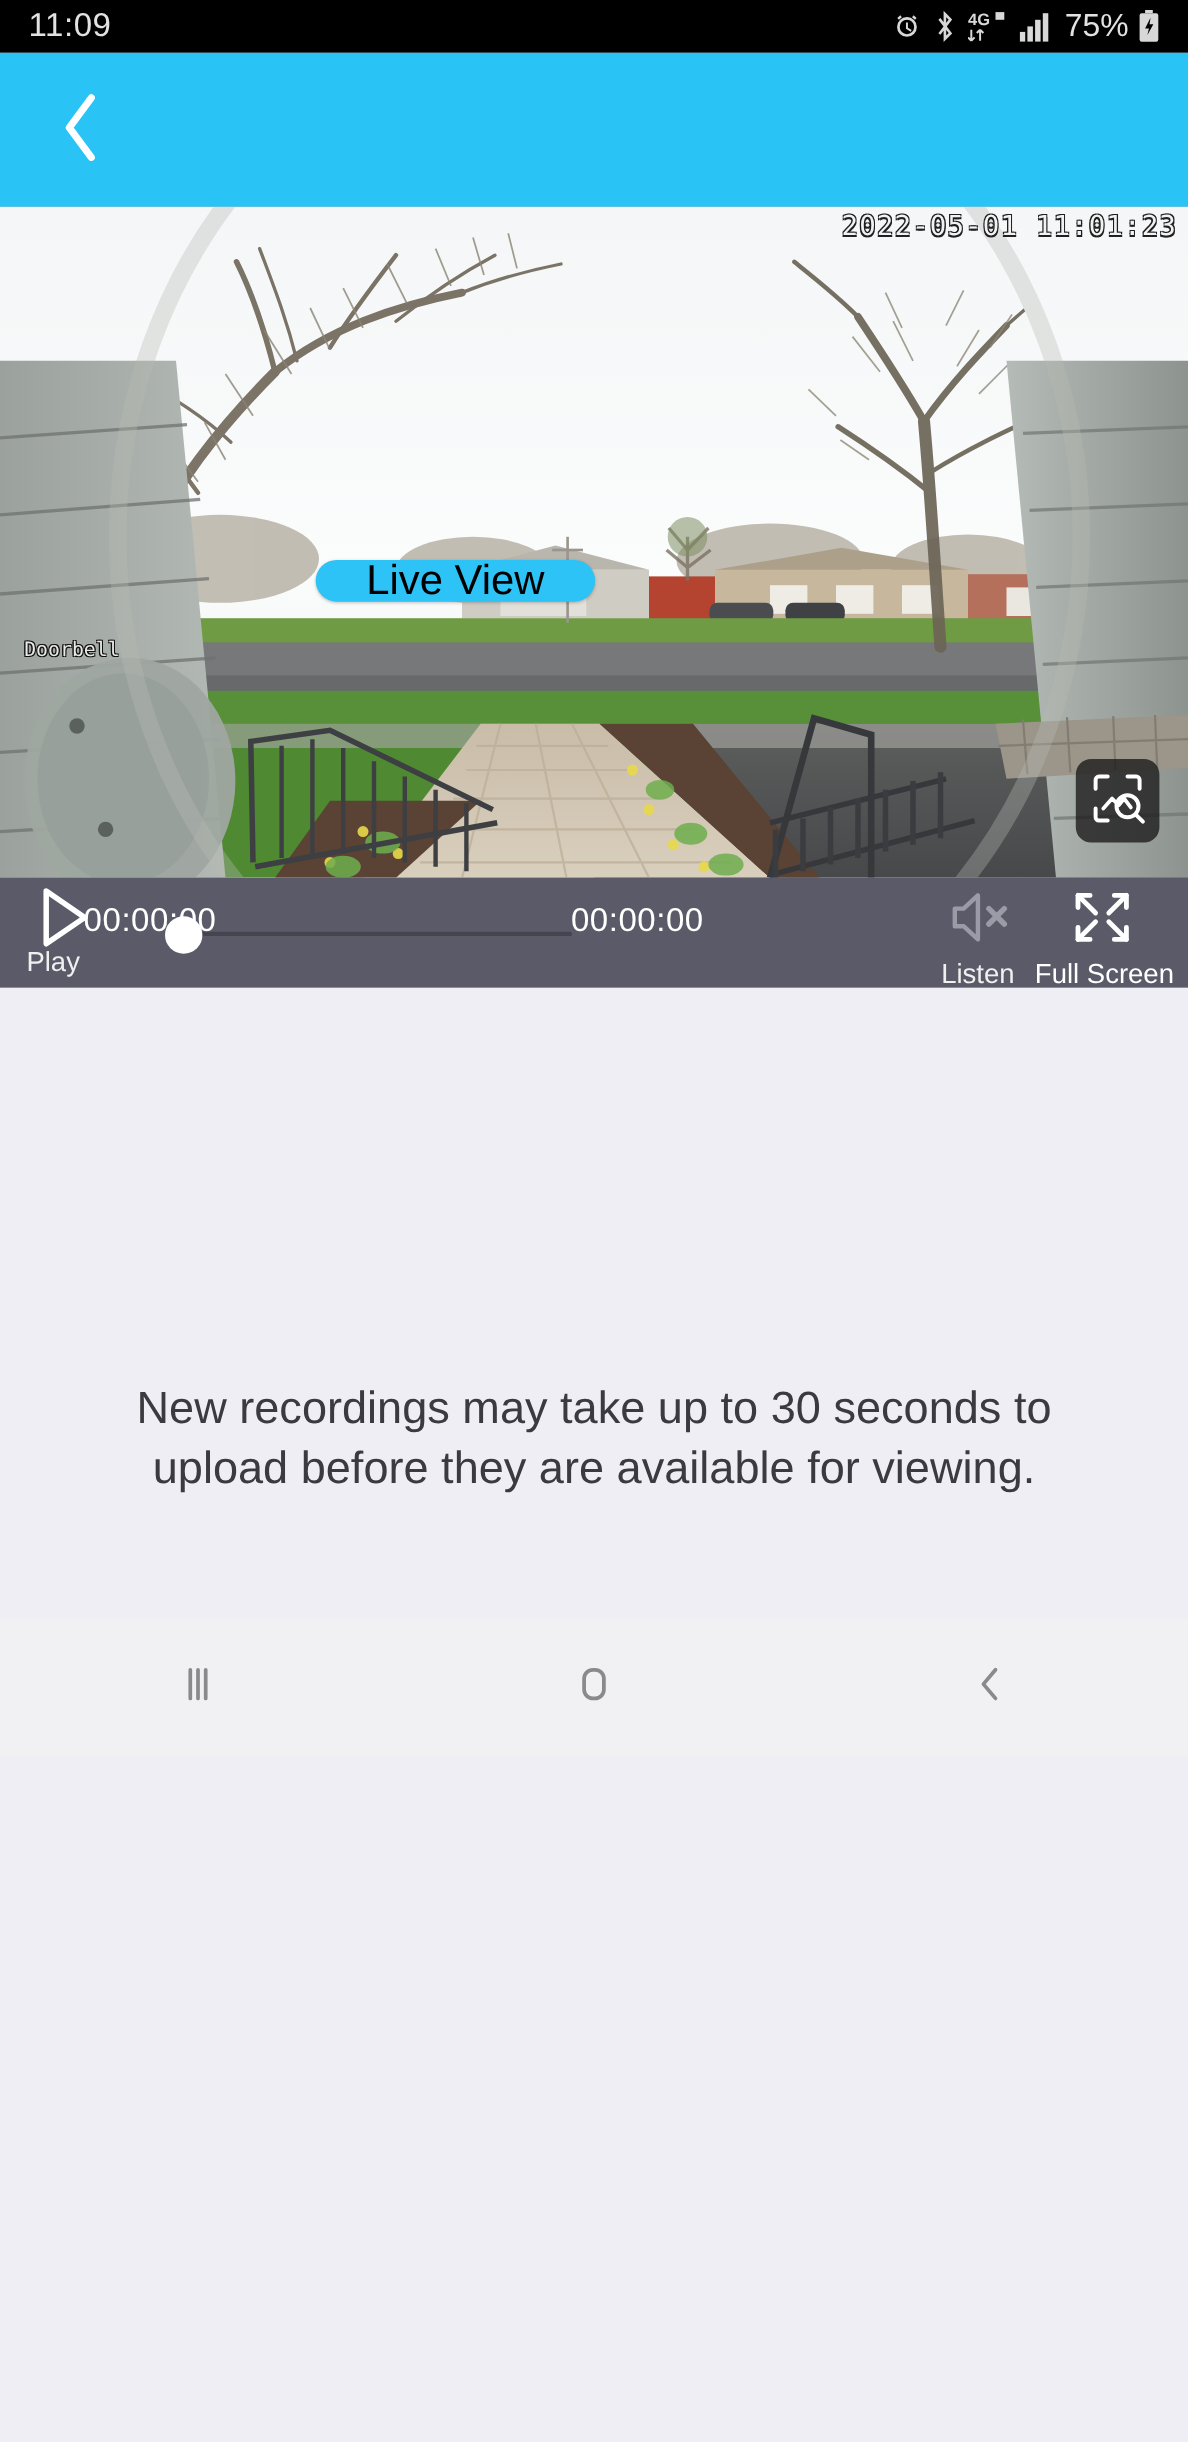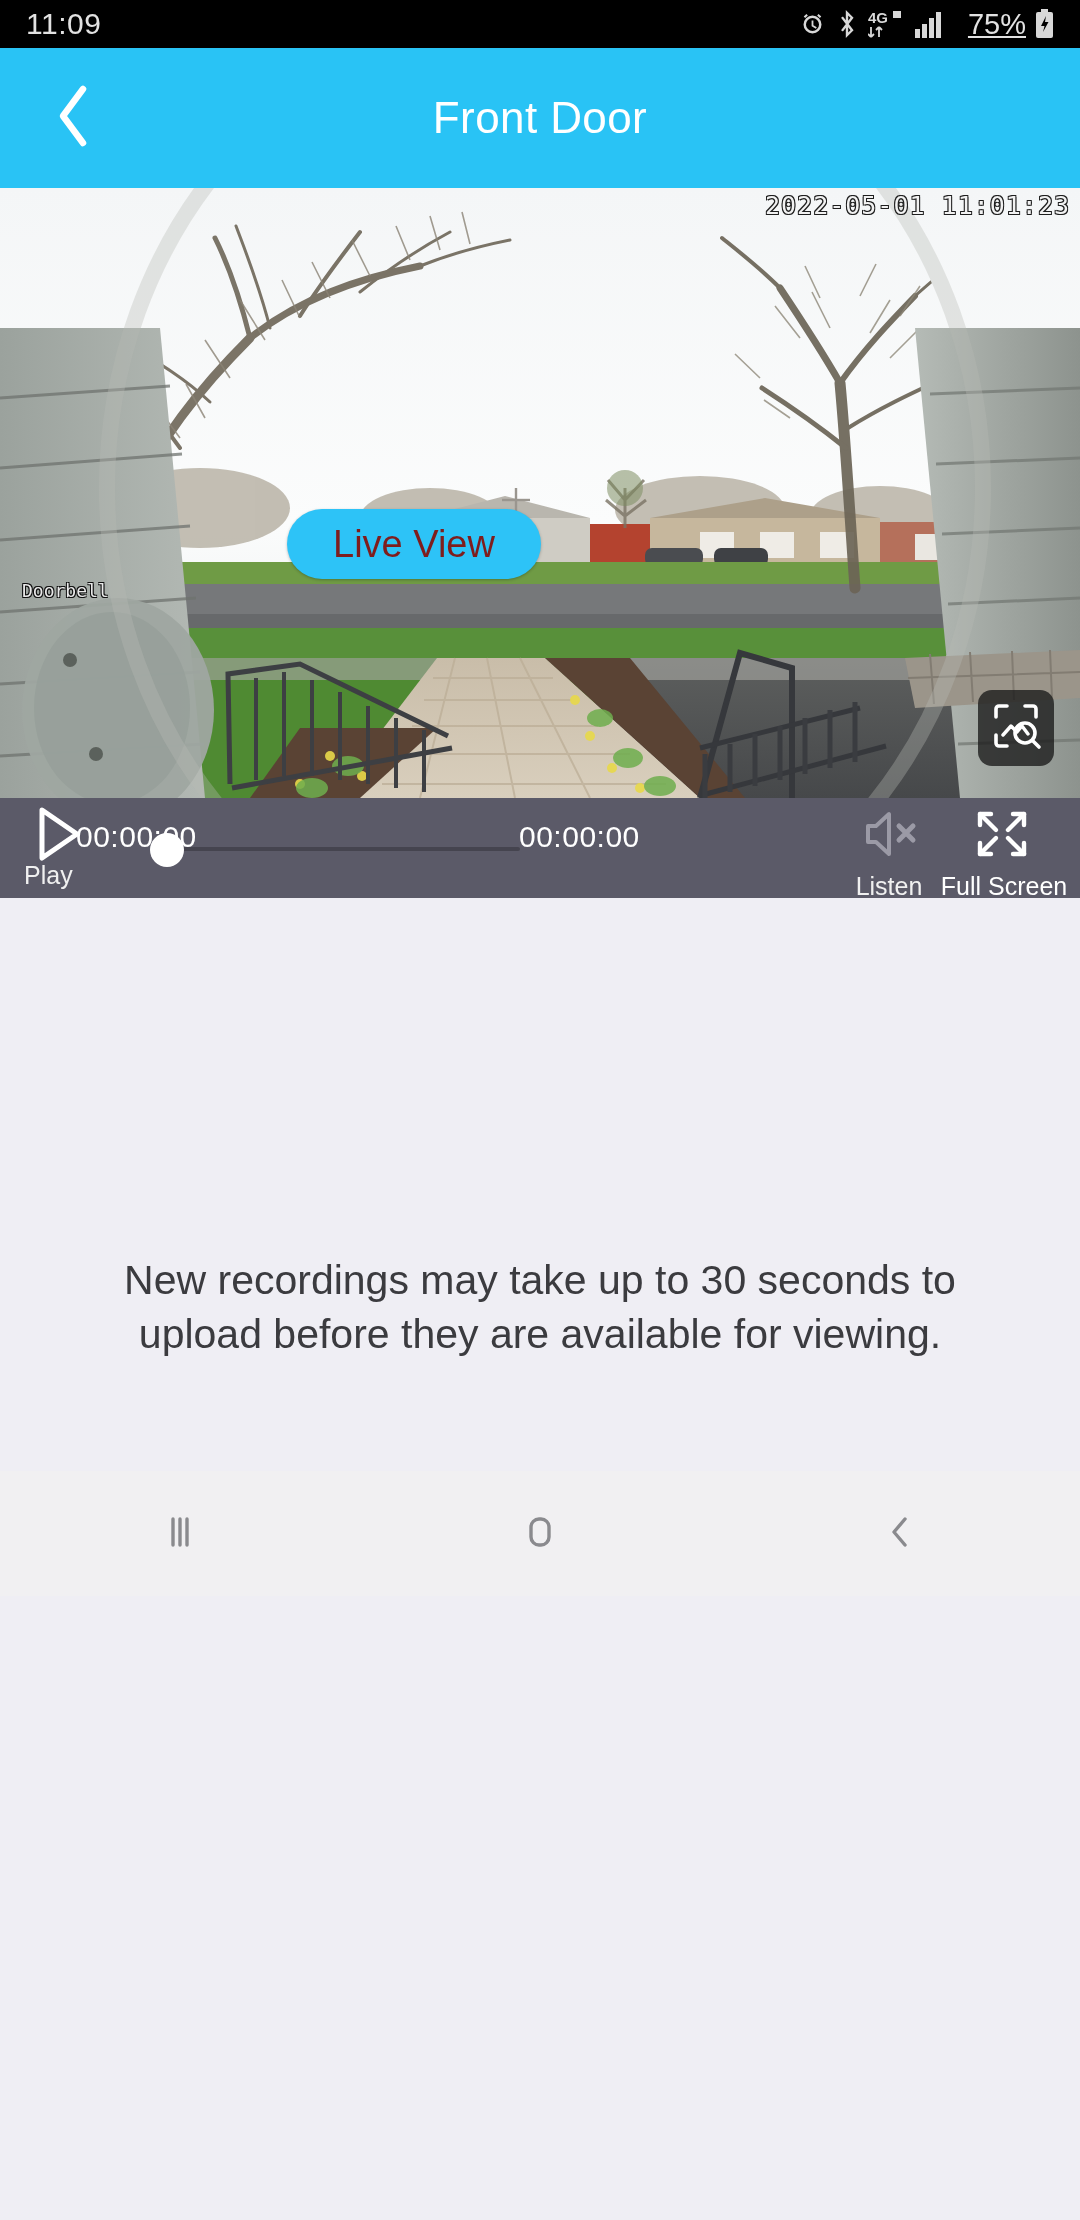--- a/index.html
+++ b/index.html
@@ -13,21 +13,21 @@
   
   .statusbar {
     position:absolute; top:0; left:0; width:1080px; height:48px;
     background:#000; color:#d6d6d6;
     display:flex; align-items:center; justify-content:space-between;
     padding:0 26px;
   }
   .sb-time { font-size:30px; letter-spacing:.5px; color:#e2e2e2; }
   .sb-icons { display:flex; align-items:center; gap:9px; }
   .sb-icons svg { display:block; }
-  .sb-batt-txt { font-size:29px; color:#e2e2e2; margin-left:14px; letter-spacing:0px;text-decoration:underline;}
+  .sb-batt-txt { font-size:29px; color:#e2e2e2; margin-left:2px; letter-spacing:0px;}
 
   
   .header {
     position:absolute; top:48px; left:0; width:1080px; height:140px;
     background:#29c3f5;
     display:flex; align-items:center;
   }
   .header-back {
     position:absolute; left:36px; top:50%; transform:translateY(-50%);
     width:76px; height:76px; display:flex; align-items:center; justify-content:center;
@@ -52,22 +52,22 @@
     white-space:nowrap;
   }
   .doorbell-overlay {
     position:absolute; left:22px; top:392px;
     font-family:"DejaVu Sans Mono", monospace;
     font-size:18px; color:#eaeaea; letter-spacing:0px;
     text-shadow:1px 1px 0 #111, -1px -1px 0 #111, 1px -1px 0 #111, -1px 1px 0 #111;
   }
   .pill-live {
     position:absolute; left:287px; top:321px;
-    padding:16px 46px; border-radius:40px;
-    background:#2dc3f7; color:#7f1d1d; font-size:38px; line-height:1;
+    padding:0 46px; border-radius:40px;
+    background:#2dc3f7; color:#000000; font-size:38px; line-height:1;
     display:flex; align-items:center; justify-content:center;
     cursor:pointer; box-shadow:0 1px 3px rgba(0,0,0,.25);
   }
   .snapshot-btn {
     position:absolute; right:26px; bottom:32px;
     width:76px; height:76px; border-radius:14px;
     background:rgba(25,25,25,.78);
     display:flex; align-items:center; justify-content:center;
     cursor:pointer;
   }
@@ -195,21 +195,20 @@
   </div>
 
   <div class="header">
     <div class="header-back">
       <span>
         <svg width="46" height="66" viewBox="0 0 46 66" fill="none" stroke="#ffffff" stroke-width="6.5" stroke-linecap="round" stroke-linejoin="round">
           <path d="M32 6 12 33l20 27"></path>
         </svg>
       </span>
     </div>
-    <div class="header-title">Front Door</div>
   </div>
 
   <div class="video">
     <svg class="scene" viewBox="0 0 1080 610" preserveAspectRatio="none">
       <defs>
         <linearGradient id="sky" x1="0" y1="0" x2="0" y2="1">
           <stop offset="0%" stop-color="#f4f6f7"></stop>
           <stop offset="55%" stop-color="#fbfcfc"></stop>
           <stop offset="100%" stop-color="#e4e7e6"></stop>
         </linearGradient>

